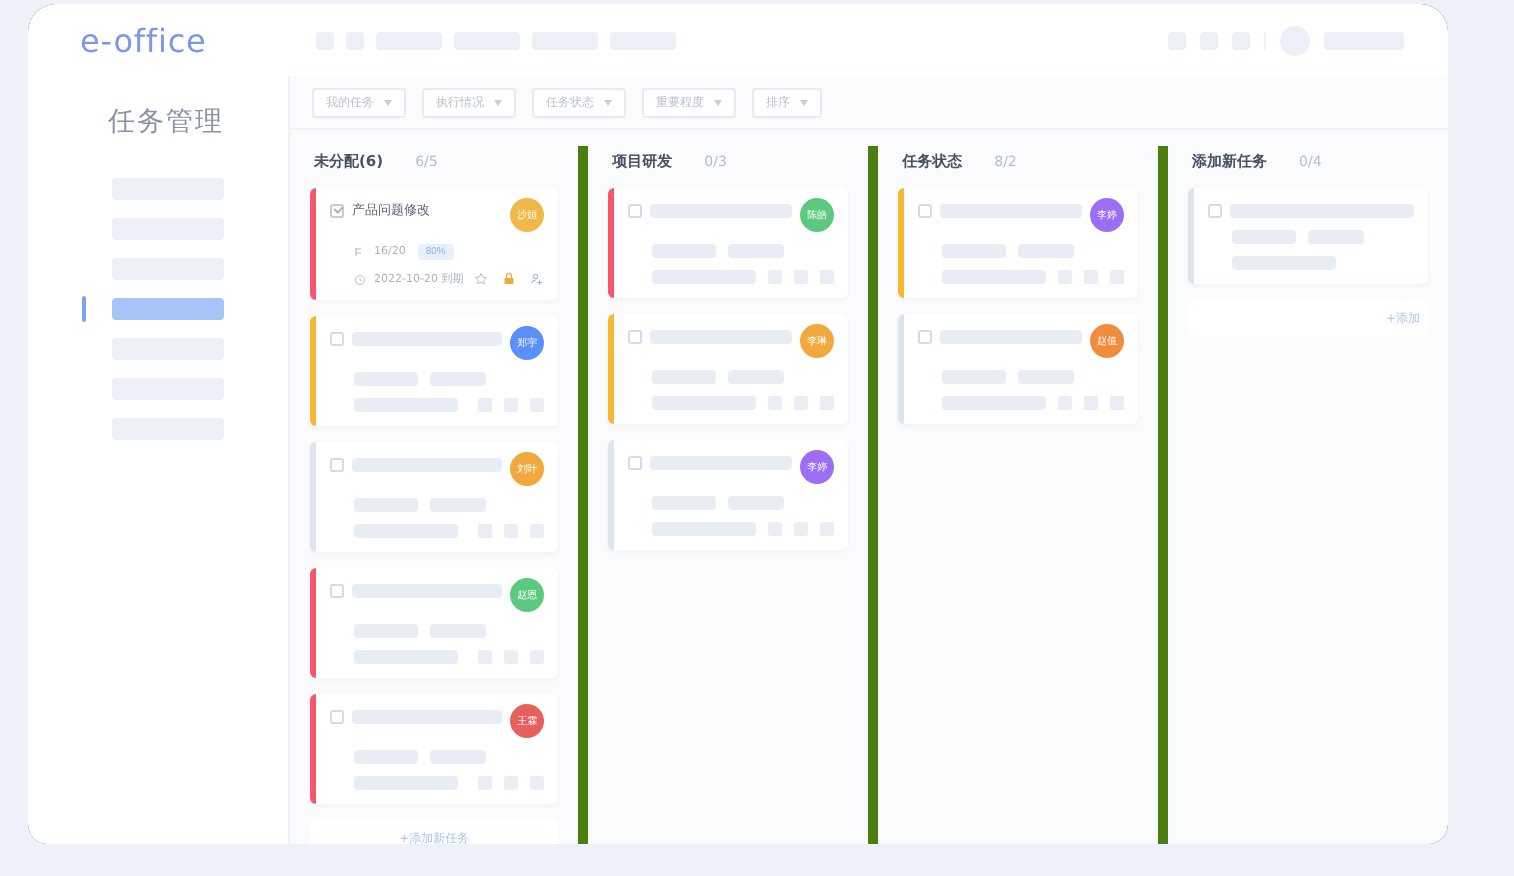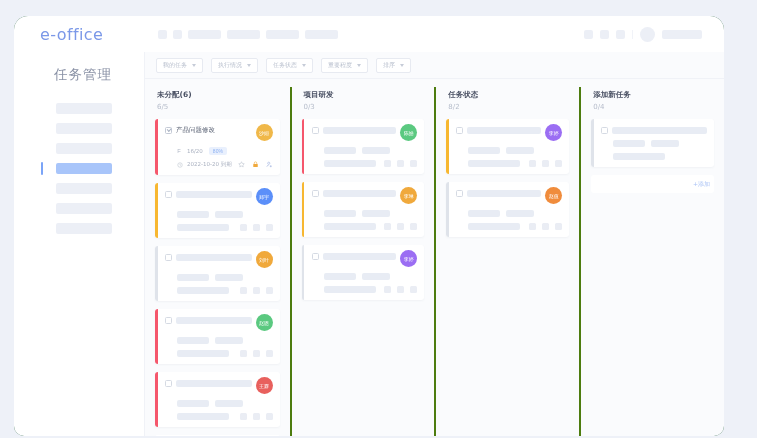--- a/index.html
+++ b/index.html
@@ -6,21 +6,21 @@
   html, body {
     width: 757px; height: 438px;
     background: #f2f4f9;
     font-family: "Liberation Sans", "DejaVu Sans", sans-serif;
     overflow: hidden;
   }
   .page { position: relative; width: 757px; height: 438px; background: #eef1f8; }
 
   
   .app-window {
-    position: absolute; left: 14px; top: 16px;
+    position: absolute; left: 14px; top: 2px;
     width: 710px; height: 420px;
     background: #14532d;
     border-radius: 14px 14px 10px 10px;
     overflow: hidden;
   }
 
   
   .topbar {
     position: absolute; left: 0; top: 0; width: 710px; height: 36px;
     background: #ffffff; display: flex; align-items: center;
@@ -85,22 +85,22 @@
     border: 1px solid #e7eaf1; border-radius: 2px;
     background: #fff; color: #b8bfcd; font-size: 6px;
     display: flex; align-items: center; gap: 5px;
     font-family: "DejaVu Sans", sans-serif;
   }
   .caret { width: 0; height: 0; border-left: 2px solid transparent;
            border-right: 2px solid transparent; border-top: 3px solid #c6ccd8; }
 
   .columns { display: flex; padding: 8px 0 0 0; height: 357px; }
   .column { width: 167px; padding: 0 10px; position: relative; }
-  .column + .column { border-left: 2px solid #4d7c0f; }
-  .col-head { display: flex; align-items: baseline; gap: 3px; padding: 3px 2px 8px 2px; flex-direction: column; }
+  .column + .column { border-left: 5px solid #4d7c0f; }
+  .col-head { display: flex; align-items: baseline; gap: 16px; padding: 3px 2px 8px 2px; }
   .col-title { font-size: 7.5px; color: #4d5costante; color: #4a5164; font-weight: bold;
                font-family: "DejaVu Sans", sans-serif; }
   .col-count { font-size: 7px; color: #b6bdcb; font-family: "DejaVu Sans", sans-serif; }
 
   
   .card {
     position: relative; background: #fff; border-radius: 3px;
     margin-bottom: 8px; padding: 7px 7px 7px 10px;
     min-height: 48px;
     box-shadow: 0 1px 2px rgba(60,70,100,.05);

